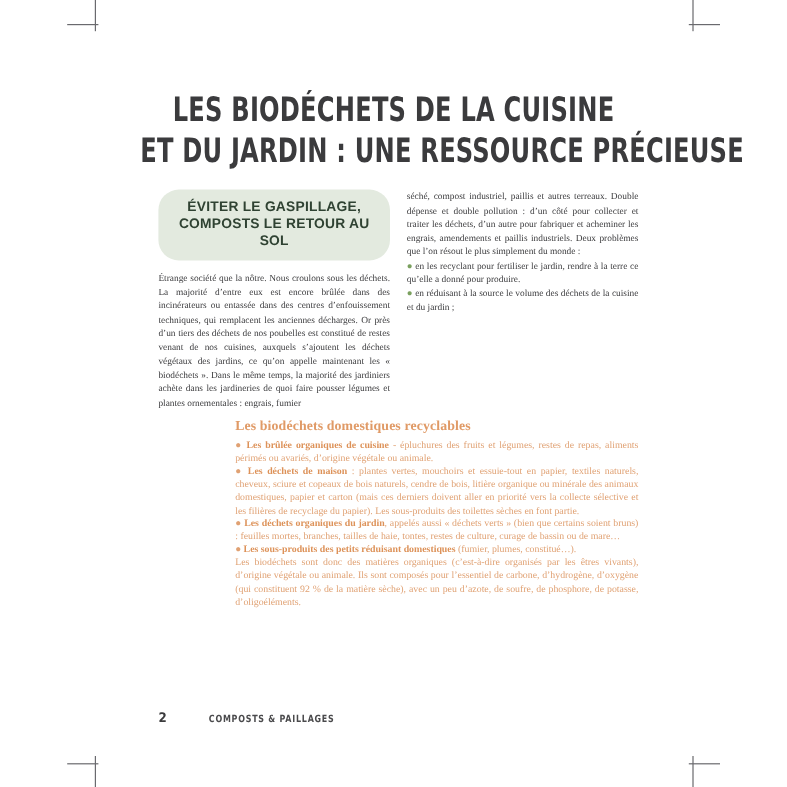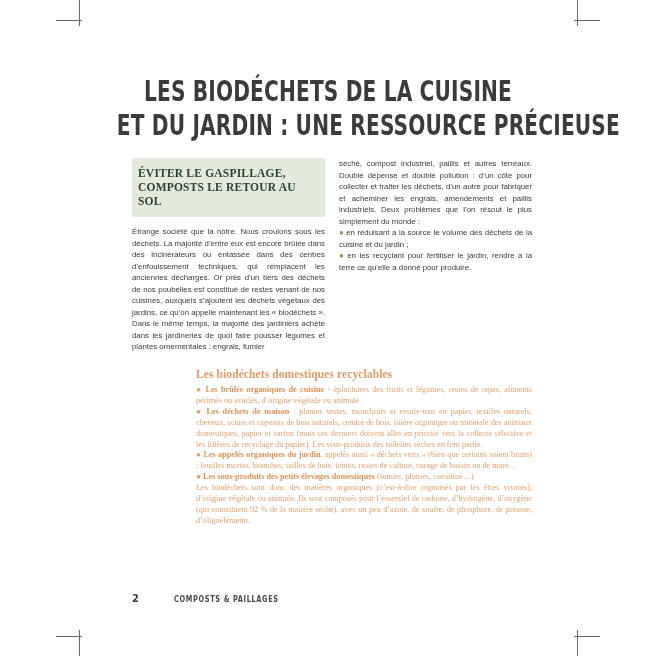--- a/index.html
+++ b/index.html
@@ -62,55 +62,56 @@
     left: 132px;
     top: 158px;
     width: 400px;
     display: flex;
     gap: 14px;
   }
   .col { width: 193px; }
 
   .kicker {
     background: #e3eadf;
-    border-radius: 1px;
+    border-radius: 17px;
     padding: 8px 6px 9px;
+    text-align: center;
     color: #2f4232;
-    font-family: Liberation Serif, serif;
+    font-family: Liberation Sans, sans-serif;
     font-weight: bold;
     font-size: 11.5px;
     line-height: 14px;
     letter-spacing: 0.2px;
     margin-bottom: 9px;
   }
   .kicker span { display: block; }
 
   .body-text {
     color: #3a3a3c;
     font-size: 7.8px;
     line-height: 11.55px;
     text-align: justify;
     hyphens: manual;
+    font-family: Liberation Serif, serif;
   }
   .body-text p { margin: 0; }
   .gbullet {
     color: #7aa05e;
     font-size: 8px;
     margin-right: 2px;
   }
 
   
   .recyclable {
     position: absolute;
     left: 196px;
     top: 348px;
     width: 336px;
     color: #e0a173;
     font-family: "Liberation Serif", serif;
-    margin-top: 19px;
   }
   .recyclable h2 {
     margin: 0 0 4px 0;
     font-size: 11.5px;
     line-height: 14px;
     font-weight: bold;
     color: #e09a66;
     letter-spacing: 0.1px;
   }
   .recyclable .r-text {
@@ -176,24 +177,24 @@
       </div>
       <div class="body-text">
         <p>Étrange société que la nôtre. Nous croulons sous les déchets. La majorité d’entre eux est encore brûlée dans des incinérateurs ou entassée dans des centres d’enfouissement techniques, qui remplacent les anciennes décharges. Or près d’un tiers des déchets de nos poubelles est constitué de restes venant de nos cuisines, auxquels s’ajoutent les déchets végétaux des jardins, ce qu’on appelle maintenant les « biodéchets ». Dans le même temps, la majorité des jardiniers achète dans les jardineries de quoi faire pousser légumes et plantes ornementales : engrais, fumier</p>
       </div>
     </div>
 
     <div class="col">
       <div class="body-text">
         <p>séché, compost industriel, paillis et autres terreaux. Double dépense et double pollution : d’un côté pour collecter et traiter les déchets, d’un autre pour fabriquer et acheminer les engrais, amendements et paillis industriels. Deux problèmes que l’on résout le plus simplement du monde :</p>
         <p>
-          <span class="gbullet">●</span><span>en réduisant à la source le volume des déchets de la cuisine et du jardin ;</span>
+          <span class="gbullet">●</span><span>en les recyclant pour fertiliser le jardin, rendre à la terre ce qu’elle a donné pour produire.</span>
         </p>
         <p>
-          <span class="gbullet">●</span><span>en les recyclant pour fertiliser le jardin, rendre à la terre ce qu’elle a donné pour produire.</span>
+          <span class="gbullet">●</span><span>en réduisant à la source le volume des déchets de la cuisine et du jardin ;</span>
         </p>
       </div>
     </div>
 
   </div>
 
   <section class="recyclable">
     <h2>Les biodéchets domestiques recyclables</h2>
     <div class="r-text">
 
@@ -202,26 +203,26 @@
         <b>Les brûlée organiques de cuisine</b><span> - épluchures des fruits et légumes, restes de repas, aliments périmés ou avariés, d’origine végétale ou animale.</span>
       </p>
 
       <p>
         <span class="obullet">●</span>
         <b>Les déchets de maison</b><span> : plantes vertes, mouchoirs et essuie-tout en papier, textiles naturels, cheveux, sciure et copeaux de bois naturels, cendre de bois, litière organique ou minérale des animaux domestiques, papier et carton (mais ces derniers doivent aller en priorité vers la collecte sélective et les filières de recyclage du papier). Les sous-produits des toilettes sèches en font partie.</span>
       </p>
 
       <p>
         <span class="obullet">●</span>
-        <b>Les appelés organiques du jardin</b><span>, appelés aussi « déchets verts » (bien que certains soient bruns) : feuilles mortes, branches, tailles de haie, tontes, restes de culture, curage de bassin ou de mare…</span>
-      </p>
-
-      <p>
-        <span class="obullet">●</span>
-        <b>Les sous-produits des petits élevages domestiques</b><span> (fumier, plumes, constitué…).</span>
+        <b>Les déchets organiques du jardin</b><span>, appelés aussi « déchets verts » (bien que certains soient bruns) : feuilles mortes, branches, tailles de haie, tontes, restes de culture, curage de bassin ou de mare…</span>
+      </p>
+
+      <p>
+        <span class="obullet">●</span>
+        <b>Les sous-produits des petits réduisant domestiques</b><span> (fumier, plumes, constitué…).</span>
       </p>
 
       <p>Les biodéchets sont donc des matières organiques (c’est-à-dire organisés par les êtres vivants), d’origine végétale ou animale. Ils sont composés pour l’essentiel de carbone, d’hydrogène, d’oxygène (qui constituent 92 % de la matière sèche), avec un peu d’azote, de soufre, de phosphore, de potasse, d’oligoéléments.</p>
     </div>
   </section>
 
   <div class="footer">
     <div class="folio">2</div>
     <div class="runhead">COMPOSTS &amp; PAILLAGES</div>
   </div>

